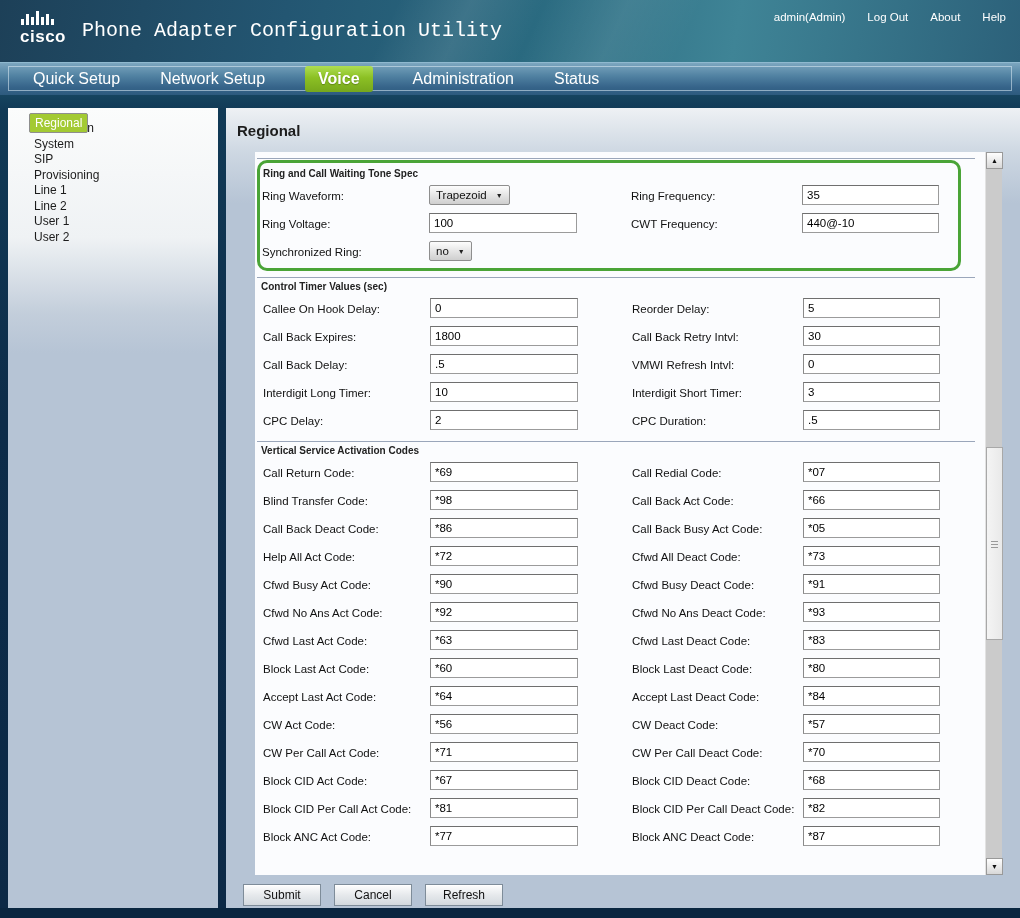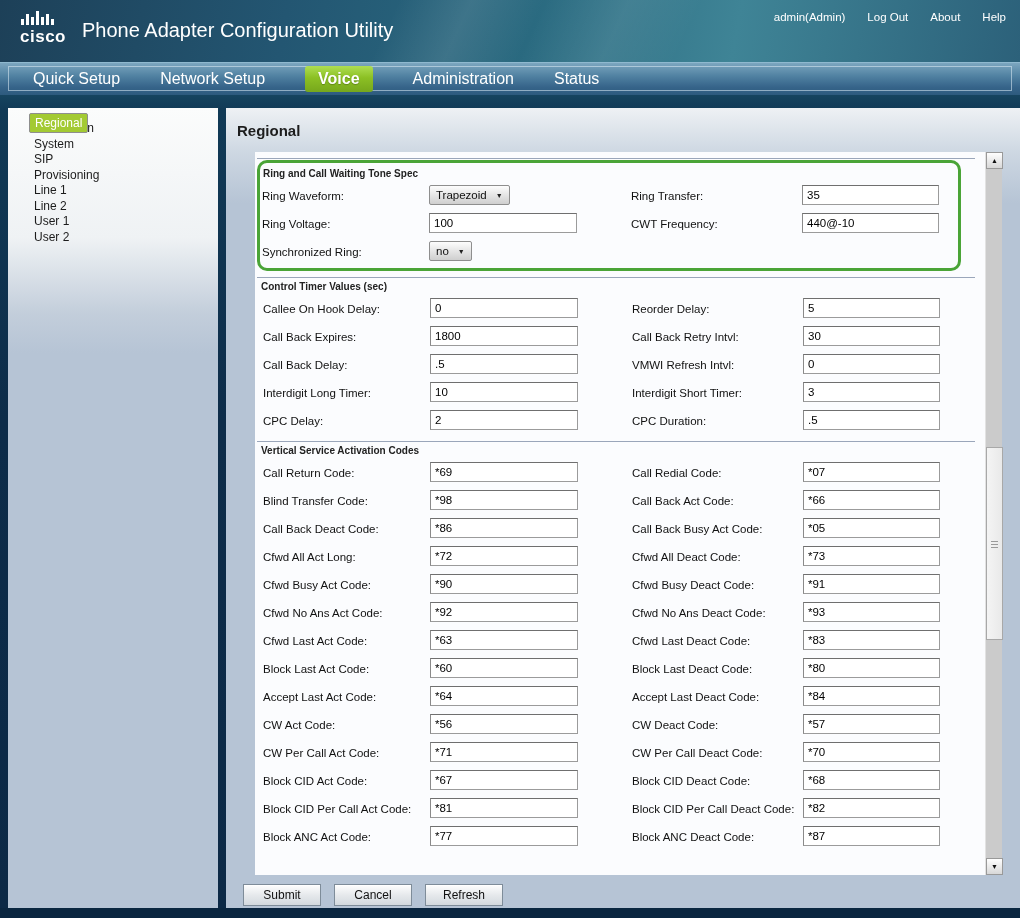--- a/index.html
+++ b/index.html
@@ -15,21 +15,21 @@
   .header::after{content:"";position:absolute;inset:0;pointer-events:none;
     background:linear-gradient(115deg,rgba(255,255,255,0) 38%,rgba(255,255,255,.10) 45%,rgba(255,255,255,0) 52%,rgba(255,255,255,.08) 60%,rgba(255,255,255,0) 67%);}
   .logo{position:absolute;left:20px;top:11px;color:#fff;z-index:2;}
   .bars{display:flex;align-items:flex-end;gap:2px;height:14px;margin-left:1px;}
   .bars span{width:3px;background:#fff;display:block;}
   .bars span:nth-child(1){height:6px}.bars span:nth-child(2){height:11px}
   .bars span:nth-child(3){height:8px}.bars span:nth-child(4){height:14px}
   .bars span:nth-child(5){height:8px}.bars span:nth-child(6){height:11px}
   .bars span:nth-child(7){height:6px}
   .logotext{font-size:17px;font-weight:bold;letter-spacing:.5px;line-height:1;margin-top:3px;}
-  .apptitle{position:absolute;left:82px;top:19px;font-size:20px;color:#fff;z-index:2;}
+  .apptitle{position:absolute;left:82px;top:19px;font-size:20px;color:#fff;z-index:2;font-family:Liberation Mono, monospace;}
   .userlinks{position:absolute;right:14px;top:11px;display:flex;gap:22px;z-index:2;}
   .hlink{color:#fff;font-size:11.5px;cursor:pointer;}
   
   .navbar{position:absolute;left:0;top:62px;width:1020px;height:33px;box-sizing:border-box;
     border-top:1px solid #8fb9cf;
     background:linear-gradient(180deg,#7ca6bf 0%,#5182a2 40%,#36648a 75%,#2d5a7e 100%);}
   .navbox{position:absolute;left:8px;right:8px;top:3px;bottom:4px;
     border:1px solid rgba(222,236,246,.55);display:flex;align-items:center;padding-left:24px;gap:40px;}
   .tab{color:#fff;font-size:16px;cursor:pointer;white-space:nowrap;}
   .tab.active{background:linear-gradient(180deg,#aede52 0%,#8cc024 45%,#76a71c 100%);
@@ -136,21 +136,21 @@
   <div class="formview">
       <div class="divider"></div>
       <div class="sec green-box">
         <div class="sec-title">Ring and Call Waiting Tone Spec</div>
         <div class="row">
           <span class="lbl c1">Ring Waveform:</span>
           <div class="sel c1">
             <span class="selval">Trapezoid</span>
             <span class="selarw">▼</span>
           </div>
-          <span class="lbl c2">Ring Transfer:</span>
+          <span class="lbl c2">Ring Frequency:</span>
           <input class="inp fld c2" type="text" value="35" style="">
         </div>
         <div class="row">
           <span class="lbl c1">Ring Voltage:</span>
           <input class="inp fld c1" type="text" value="100" style="">
           <span class="lbl c2">CWT Frequency:</span>
           <input class="inp fld c2" type="text" value="440@-10" style="">
         </div>
         <div class="row">
           <span class="lbl c1">Synchronized Ring:</span>
@@ -209,21 +209,21 @@
           <span class="lbl c2">Call Back Act Code:</span>
           <input class="inp fld c2" type="text" value="*66" style="">
         </div>
         <div class="row">
           <span class="lbl c1">Call Back Deact Code:</span>
           <input class="inp fld c1" type="text" value="*86" style="">
           <span class="lbl c2">Call Back Busy Act Code:</span>
           <input class="inp fld c2" type="text" value="*05" style="">
         </div>
         <div class="row">
-          <span class="lbl c1">Cfwd All Act Long:</span>
+          <span class="lbl c1">Help All Act Code:</span>
           <input class="inp fld c1" type="text" value="*72" style="">
           <span class="lbl c2">Cfwd All Deact Code:</span>
           <input class="inp fld c2" type="text" value="*73" style="">
         </div>
         <div class="row">
           <span class="lbl c1">Cfwd Busy Act Code:</span>
           <input class="inp fld c1" type="text" value="*90" style="">
           <span class="lbl c2">Cfwd Busy Deact Code:</span>
           <input class="inp fld c2" type="text" value="*91" style="">
         </div>

